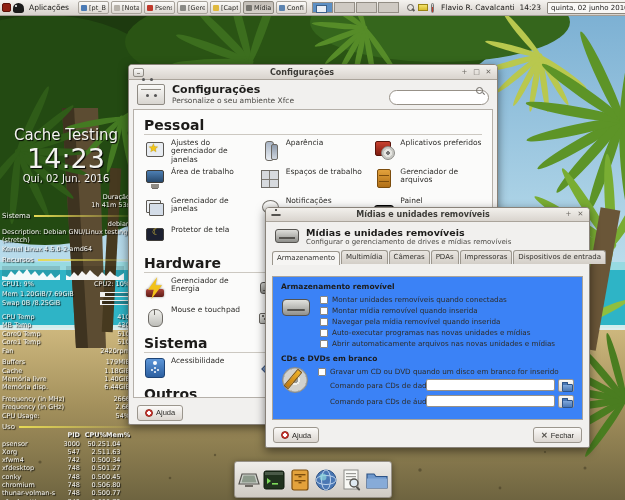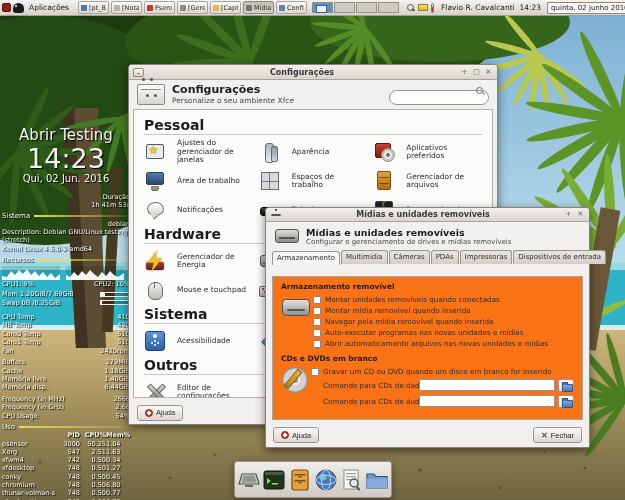--- a/index.html
+++ b/index.html
@@ -76,21 +76,21 @@
   .s-ht{font-size:11px;font-weight:bold;color:#1d1c1a;line-height:1.1}
   .s-hs{font-size:7.5px;color:#4c4a46}
   .s-search{margin-left:auto;position:relative;flex:none}
   .s-search input{width:100px;height:15px;border:1px solid #979188;border-radius:8px;background:#fff;font-size:7px;padding:0 16px 0 6px;outline:none;font-family:inherit}
   .mag{position:absolute;right:4px;top:3px;width:9px;height:9px}
   .mag:before{content:"";position:absolute;left:0;top:0;width:5px;height:5px;border:1.2px solid #6e6a64;border-radius:50%}
   .mag:after{content:"";position:absolute;left:6px;top:6px;width:3px;height:1.2px;background:#6e6a64;transform:rotate(45deg)}
   .s-body{position:absolute;left:4px;right:4px;top:44px;bottom:26px;background:#fbfbfa;border:1px solid #b5b0a9;overflow:hidden;padding:4px 10px}
   .sect{font-size:14px;font-weight:bold;color:#1c1b19;border-bottom:1px solid #ccc8c1;padding-bottom:1px;margin:3px 0 4px}
   .grid{display:grid;grid-template-columns:1fr 1fr 1fr;column-gap:6px;row-gap:3px}
-  .cell{display:flex;align-items:center;gap:11px;min-height:26px}
+  .cell{display:flex;align-items:flex-start;gap:5px;min-height:26px}
   .cl{font-size:7.5px;color:#2e2d2a;line-height:1.12}
   .s-foot{position:absolute;left:0;right:0;bottom:0;height:23px;display:flex;align-items:center;padding:0 8px}
   .btn{display:inline-flex;align-items:center;gap:3px;height:16px;padding:0 7px;font-size:7.5px;color:#2c2b28;
     background:linear-gradient(#fbfaf8,#dcd7d1);border:1px solid #9b968d;border-radius:3px}
   .helpdot{width:8px;height:8px;border-radius:50%;background:radial-gradient(circle at 50% 50%,#fff 0 2px,#d23c3c 2px);border:1px solid #8e1f12;flex:none}
   .xglyph:before{content:"✕";font-size:8px;color:#55524d;font-weight:bold}
 
   
   .ic{width:22px;height:22px;position:relative;flex:none}
   .i-ajustes:before{content:"";position:absolute;inset:3px 2px 4px 2px;background:#e8ecf1;border:1.3px solid #5a5752;border-radius:2px}
@@ -135,23 +135,23 @@
   .w-dialog{left:265px;top:207px;width:325px;height:241px;z-index:20}
   .d-head{display:flex;align-items:center;gap:6px;padding:3px 8px 2px}
   .d-ic{width:26px;height:22px;flex:none;position:relative}
   .d-ic:before{content:"";position:absolute;left:1px;right:1px;top:4px;bottom:4px;background:linear-gradient(#dededa,#8e8e8a);border:1px solid #55534f;border-radius:3px}
   .d-ic:after{content:"";position:absolute;left:5px;right:5px;bottom:8px;height:1.6px;background:#55534f}
   .d-ht{font-size:9.5px;font-weight:bold;color:#1d1c1a}
   .d-hs{font-size:7px;color:#4c4a46}
   .tabs{display:flex;padding:0 6px;margin-top:1px}
   .tab{font-size:7px;color:#34332f;padding:2px 4px;background:linear-gradient(#e9e6e1,#d3cec7);border:1px solid #9b968d;border-bottom:none;border-radius:3px 3px 0 0;margin-right:1px;white-space:nowrap}
   .tab.on{background:#f6f5f3;position:relative;top:1px;padding-bottom:3px}
-  .d-frame{position:absolute;left:6px;right:6px;top:68px;bottom:27px;background:#f97316;border:1px solid #aaa49b;padding:5px 8px;overflow:hidden}
+  .d-frame{position:absolute;left:6px;right:6px;top:68px;bottom:27px;background:#3b82f6;border:1px solid #aaa49b;padding:5px 8px;overflow:hidden}
   .d-sect{font-size:7.5px;font-weight:bold;color:#1c1b19;margin-bottom:3px}
-  .d-group{display:flex;gap:2px;margin-bottom:5px}
+  .d-group{display:flex;gap:9px;margin-bottom:5px}
   .d-bigic{flex:none}
   .i-drive-big{width:30px;height:26px;position:relative}
   .i-drive-big:before{content:"";position:absolute;left:1px;right:1px;top:5px;bottom:4px;background:linear-gradient(#e2e2de,#90908c);border:1px solid #55534f;border-radius:4px}
   .i-drive-big:after{content:"";position:absolute;left:6px;right:6px;bottom:9px;height:2px;background:#55534f;border-radius:1px}
   .i-cd{width:28px;height:28px;position:relative}
   .i-cd:before{content:"";position:absolute;left:1px;top:1px;width:24px;height:24px;border-radius:50%;
     background:radial-gradient(circle,#9a9a96 0 3px,#efefeb 3px 5px,#d2d2ce 5px 11px,#b9b9b4 11px);border:1px solid #8c8c88}
   .i-cd:after{content:"";position:absolute;left:9px;top:2px;width:4px;height:20px;background:linear-gradient(#f0b429,#c07a12);border:1px solid #7a4e08;transform:rotate(40deg);border-radius:1px}
   .optcol{flex:1;min-width:0}
   .optrow{display:flex;align-items:center;height:11px;font-size:7.2px;color:#2e2d2a;white-space:nowrap}
@@ -226,21 +226,21 @@
     <use href="#fr" fill="#568c28" transform="translate(365,28) rotate(120) scale(0.85)"></use>
     <use href="#fr" fill="#b9c84e" transform="translate(540,56) rotate(100) scale(0.9)"></use>
     <use href="#fr" fill="#5d9427" transform="translate(622,120) rotate(150) scale(1.55)"></use>
     <use href="#fr" fill="#79ad33" transform="translate(612,245) rotate(172) scale(1.45)"></use>
     <use href="#fr" fill="#8fbf3f" transform="translate(560,332) rotate(205) scale(1.2)"></use>
     <use href="#fr" fill="#4a7d20" transform="translate(625,400) rotate(190) scale(1.1)"></use>
     <rect x="588" y="208" width="20" height="142" fill="#6a5638" transform="rotate(10 598 280)"></rect>
   </svg>
 
   <div class="conky">
-    <div class="ck-distro">Abrir Testing</div>
+    <div class="ck-distro">Cache Testing</div>
     <div class="ck-clock">14:23</div>
     <div class="ck-date">Qui, 02 Jun. 2016</div>
     <div class="ck-up">
       <div>Duração</div>
       <div>1h 41m 53s</div>
     </div>
     <div class="ck-head">
       <span>Sistema</span>
         <span class="rule"></span>
     </div>
@@ -430,20 +430,24 @@
             <div class="ic i-monitor"></div>
             <span class="cl">Área de trabalho</span>
           </div>
         <div class="cell">
             <div class="ic i-grid4"></div>
             <span class="cl">Espaços de trabalho</span>
           </div>
         <div class="cell">
             <div class="ic i-cabinet"></div>
             <span class="cl">Gerenciador de arquivos</span>
+          </div>
+        <div class="cell">
+            <div class="ic i-2win"></div>
+            <span class="cl">Gerenciador de janelas</span>
           </div>
         <div class="cell">
             <div class="ic i-balloon"></div>
             <span class="cl">Notificações</span>
           </div>
         <div class="cell">
             <div class="ic i-panelbar"></div>
             <span class="cl">Painel</span>
           </div>
         <div class="cell">

